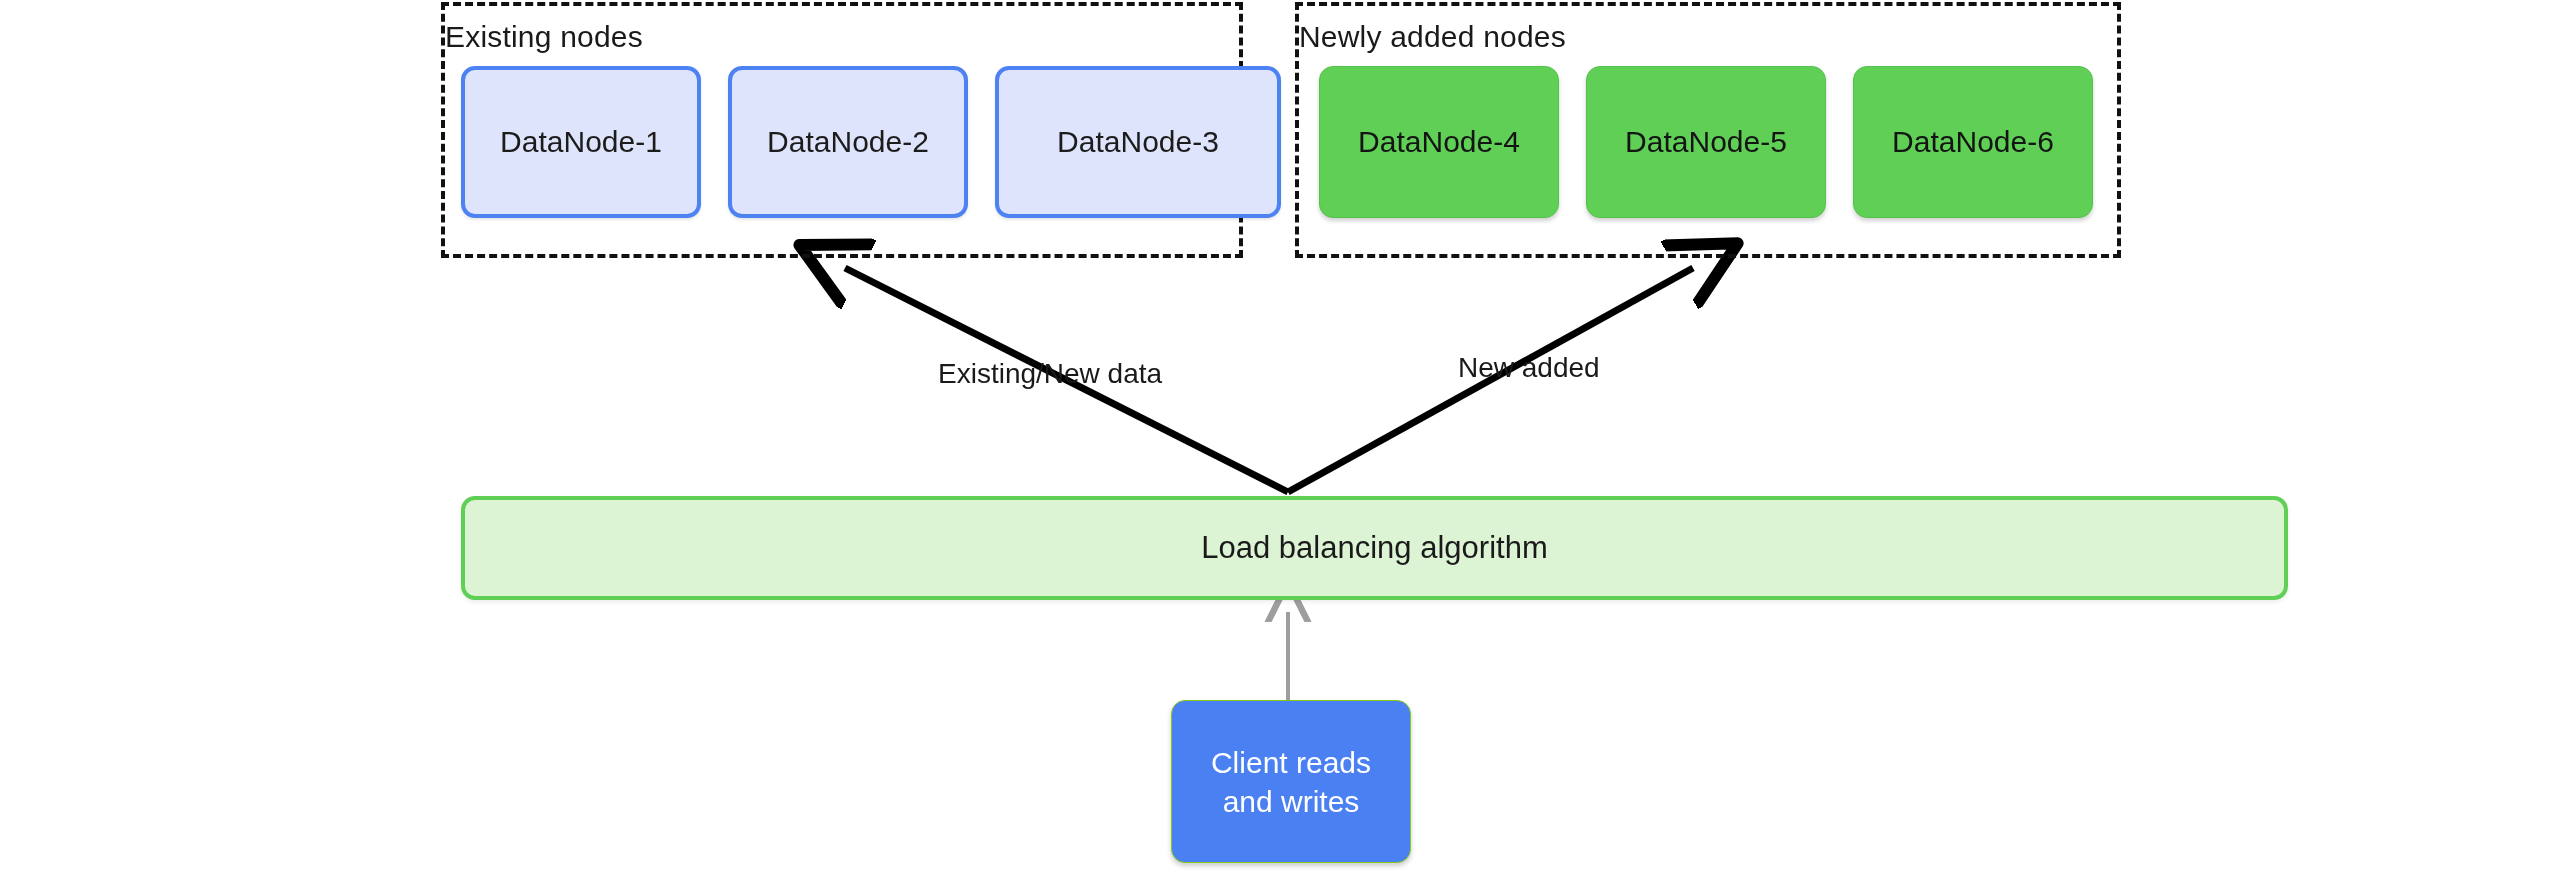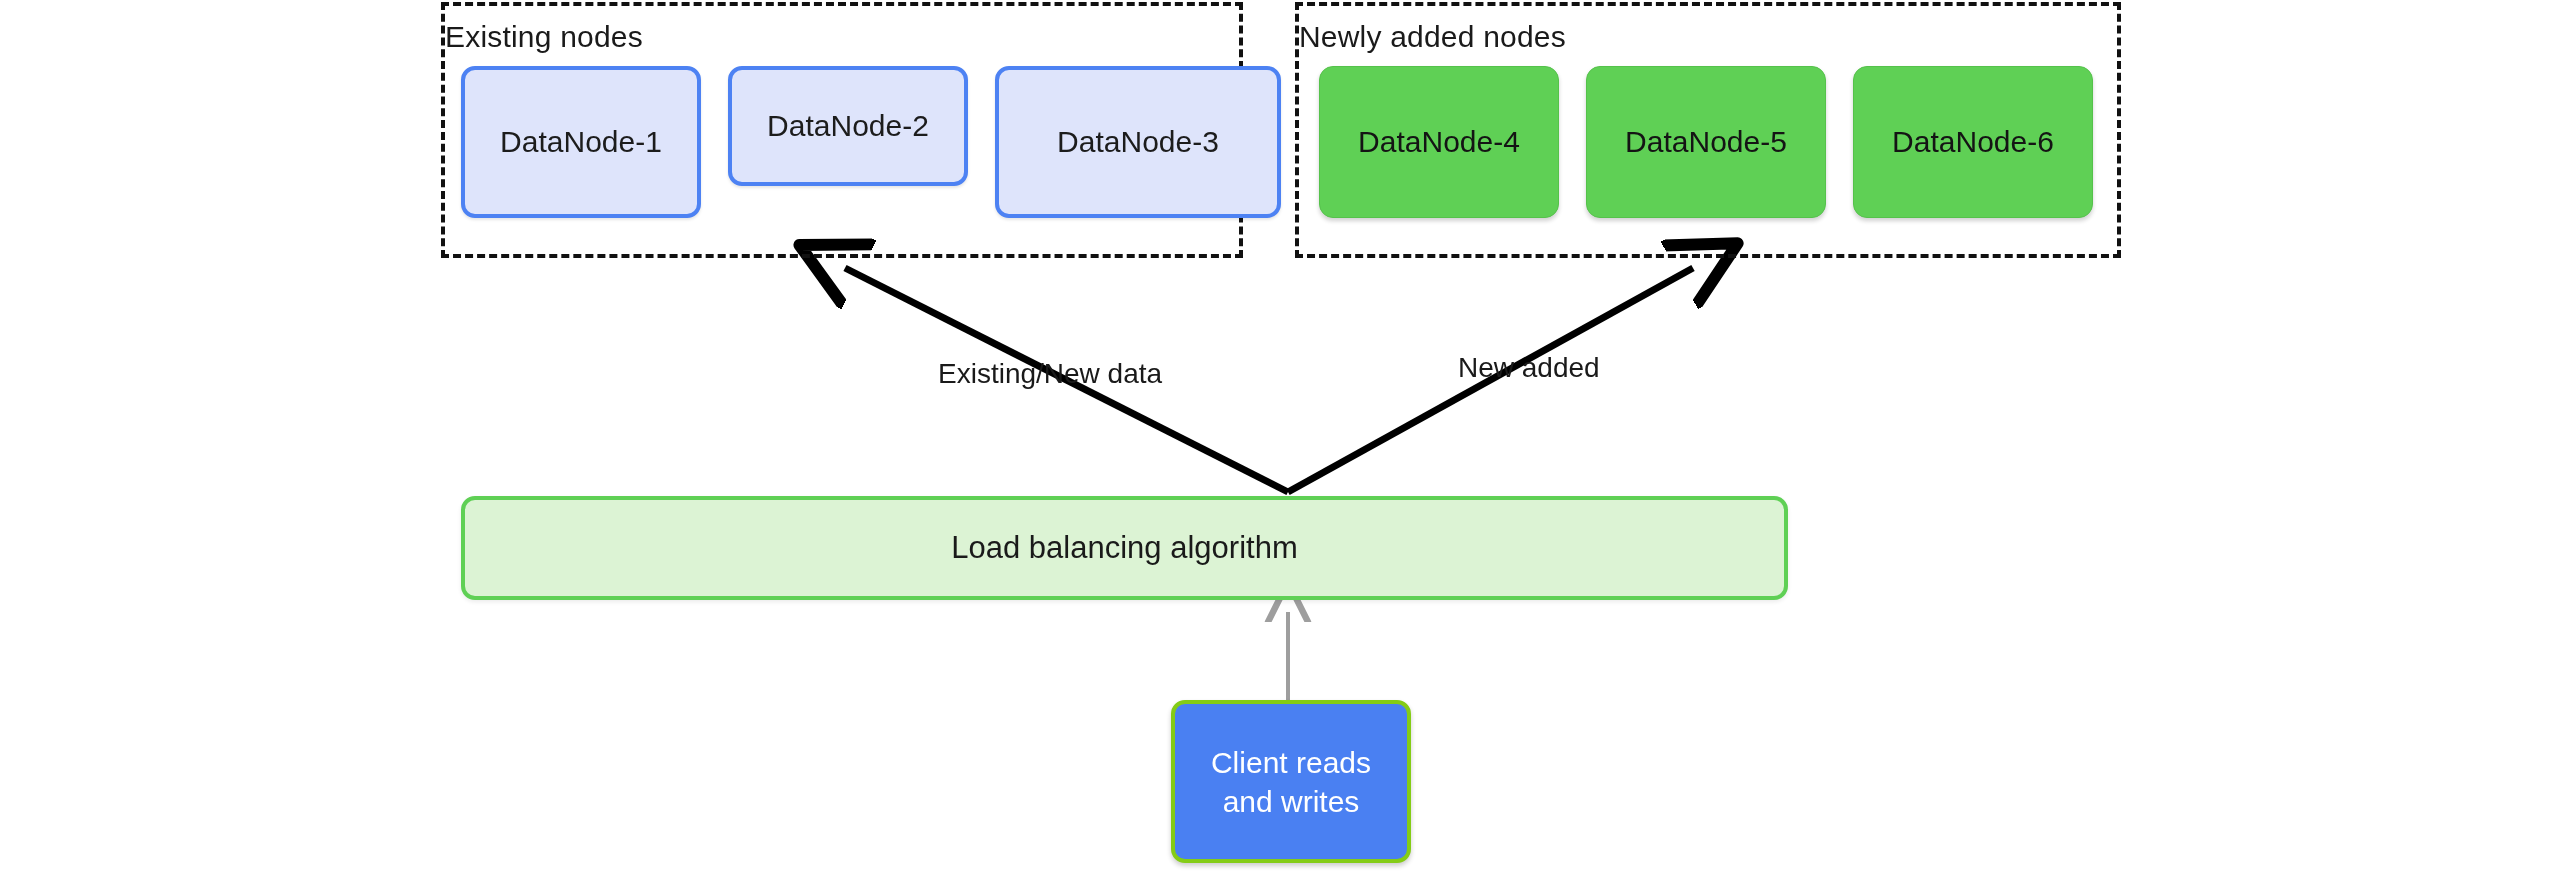--- a/index.html
+++ b/index.html
@@ -67,21 +67,21 @@
     align-items: center;
     justify-content: center;
     font-size: 31px;
     color: #1a1a1a;
     box-shadow: 0 2px 4px rgba(0,0,0,0.08);
   }
   .client-box {
     position: absolute;
     box-sizing: border-box;
     background: #4a80f2;
-    border: 4px solid #84cc16;
+    border: 1px solid #84cc16;
     border-radius: 14px;
     display: flex;
     align-items: center;
     justify-content: center;
     text-align: center;
     font-size: 30px;
     line-height: 1.3;
     color: #ffffff;
     box-shadow: 0 3px 5px rgba(0,0,0,0.20);
     padding: 0 12px;
@@ -122,21 +122,21 @@
 
     <line x1="1288" y1="700" x2="1288" y2="612" stroke="#9e9e9e" stroke-width="4" stroke-linecap="butt" marker-end="url(#arrowGray)"></line>
   </svg>
 
   <div class="group-box" style="left:441px; top:2px; width:802px; height:256px;">
     <div class="group-title">Existing nodes</div>
   </div>
   <div class="node node-existing" style="left:461px; top:66px; width:240px; height:152px;">
     <span>DataNode-1</span>
   </div>
-  <div class="node node-existing" style="left:728px; top:66px; width:240px; height:120px;">
+  <div class="node node-existing" style="left:728px; top:66px; width:240px; height:152px;">
     <span>DataNode-2</span>
   </div>
   <div class="node node-existing" style="left:995px; top:66px; width:286px; height:152px;">
     <span>DataNode-3</span>
   </div>
 
   <div class="group-box" style="left:1295px; top:2px; width:826px; height:256px;">
     <div class="group-title">Newly added nodes</div>
   </div>
   <div class="node node-new" style="left:1319px; top:66px; width:240px; height:152px;">
@@ -145,21 +145,21 @@
   <div class="node node-new" style="left:1586px; top:66px; width:240px; height:152px;">
     <span>DataNode-5</span>
   </div>
   <div class="node node-new" style="left:1853px; top:66px; width:240px; height:152px;">
     <span>DataNode-6</span>
   </div>
 
   <div class="edge-label" style="left:938px; top:358px;">Existing/New data</div>
   <div class="edge-label" style="left:1458px; top:352px;">New added</div>
 
-  <div class="lb-bar" style="left:461px; top:496px; width:1327px; height:104px;">
+  <div class="lb-bar" style="left:461px; top:496px; width:1827px; height:104px;">
     <span>Load balancing algorithm</span>
   </div>
 
   <div class="client-box" style="left:1171px; top:700px; width:240px; height:163px;">
     <span>Client reads and writes</span>
   </div>
 
 </div>
 
 </body></html>

